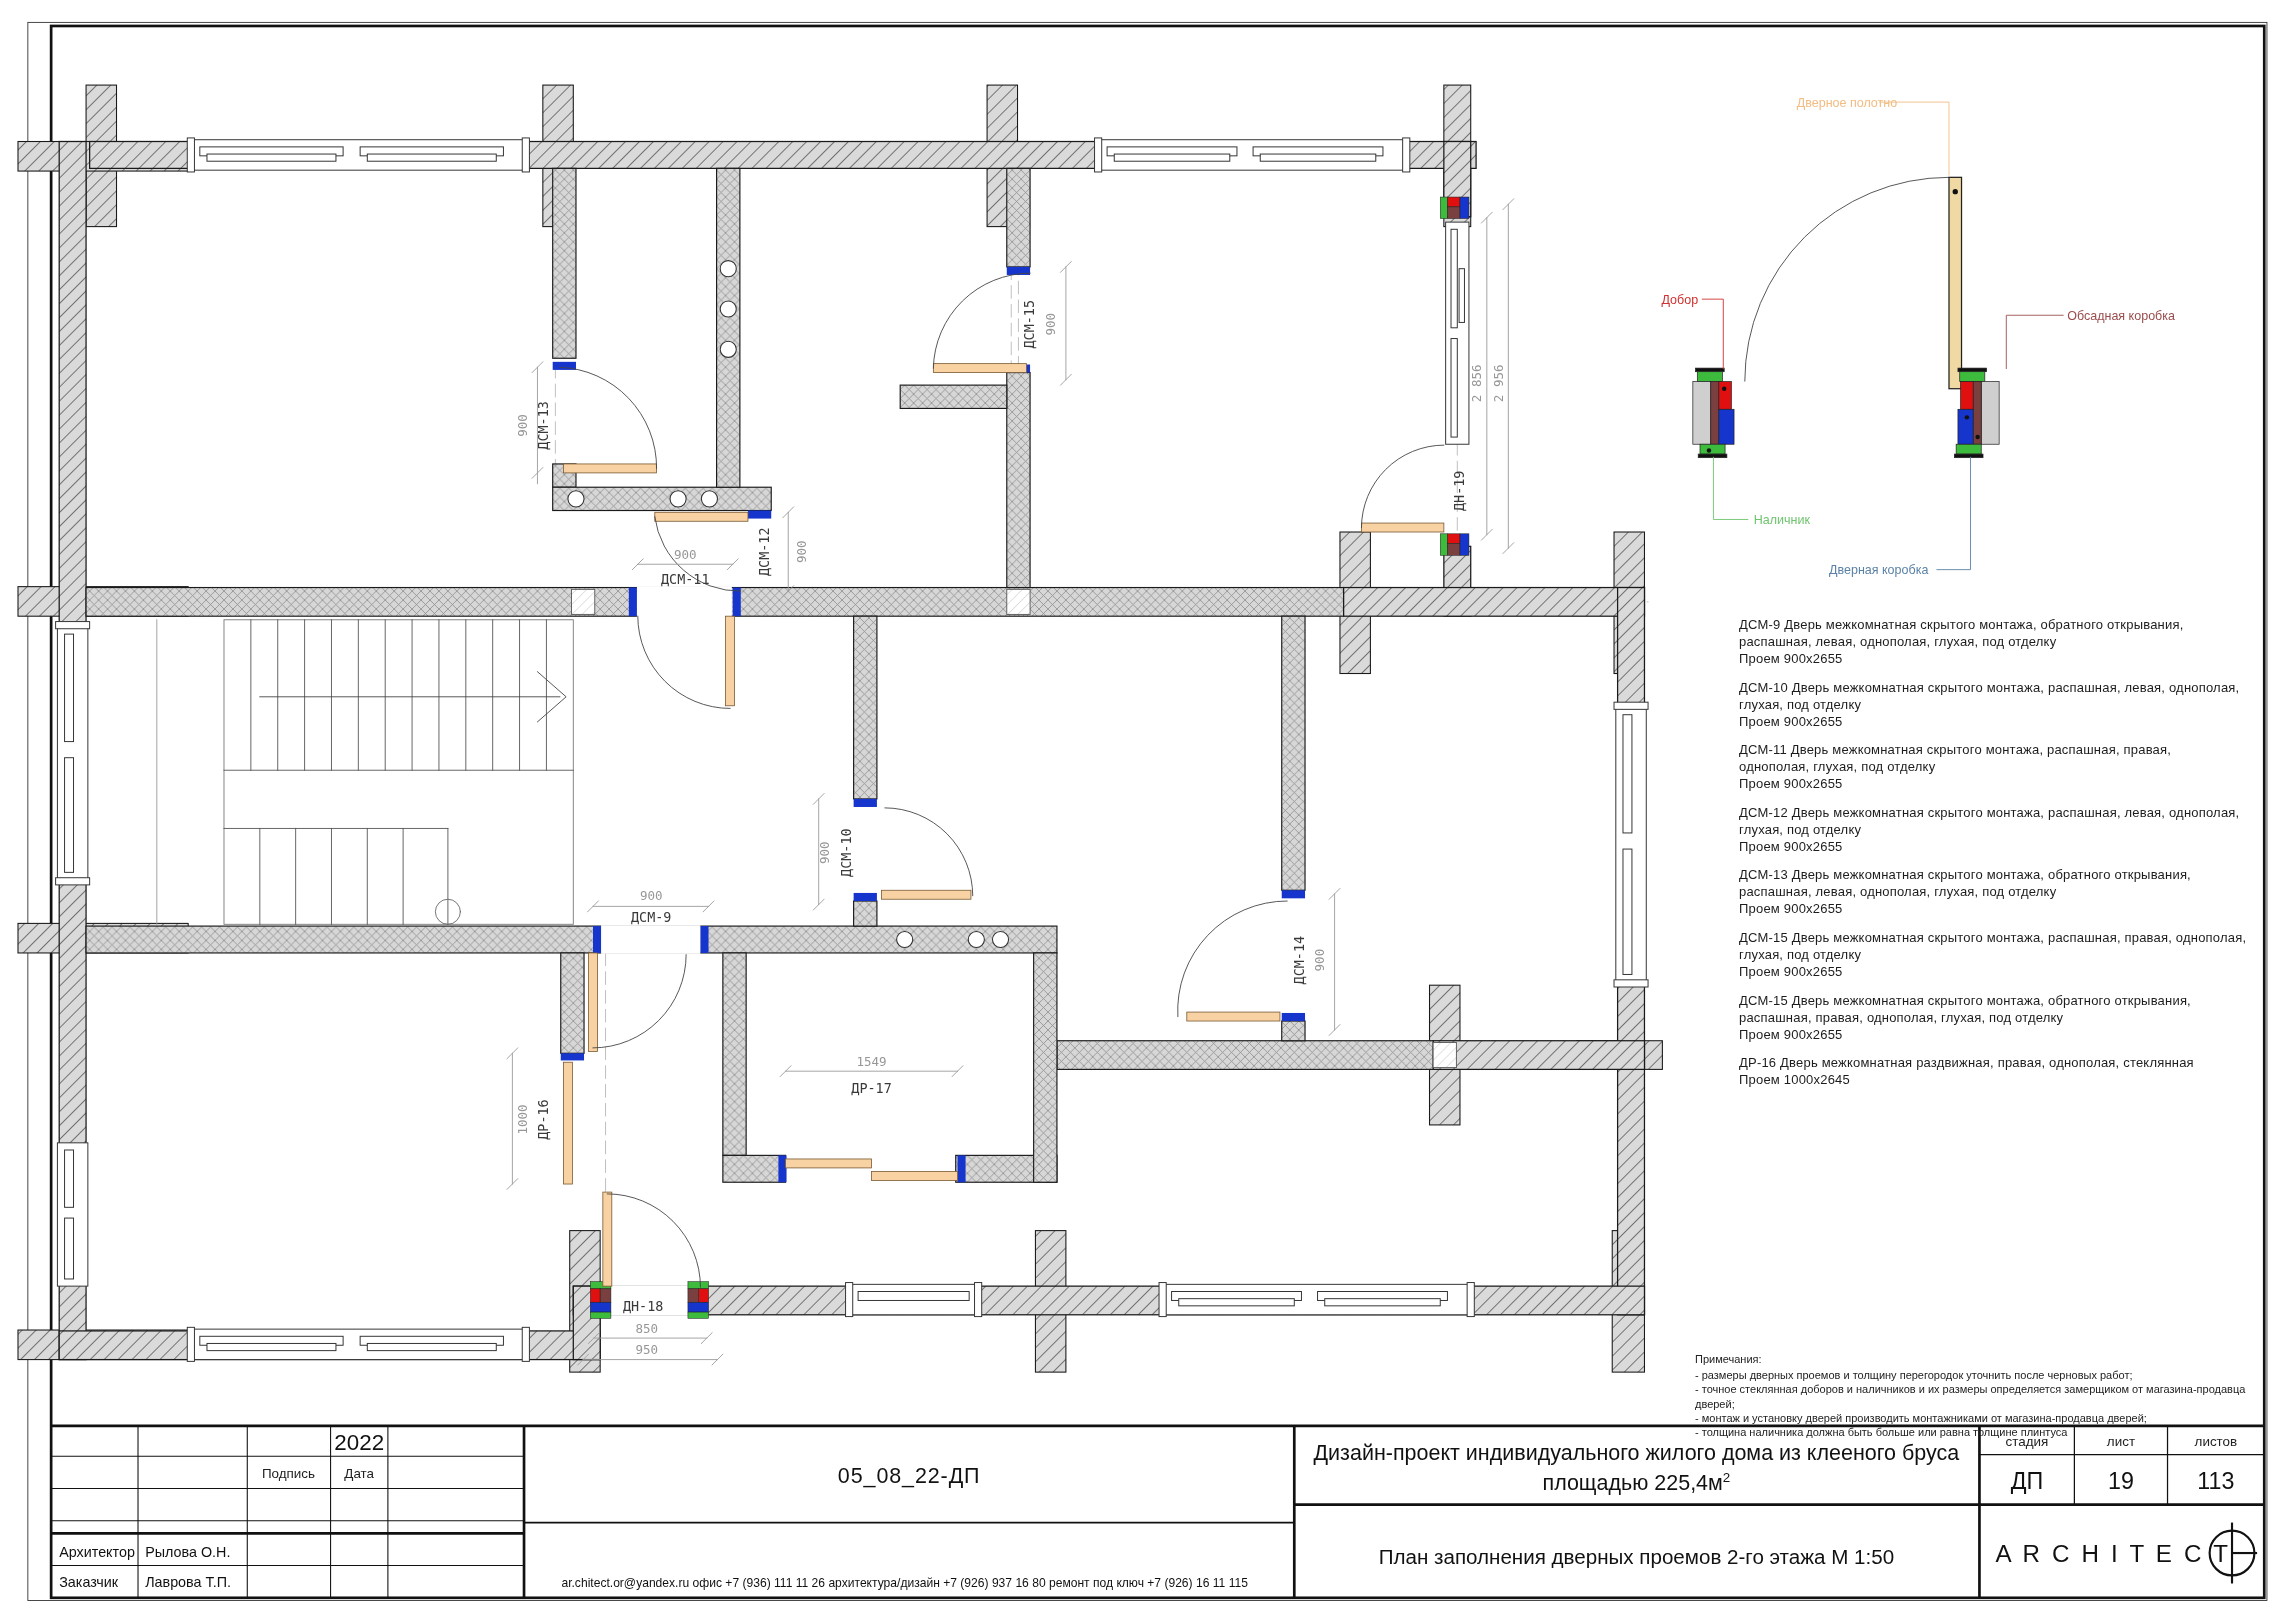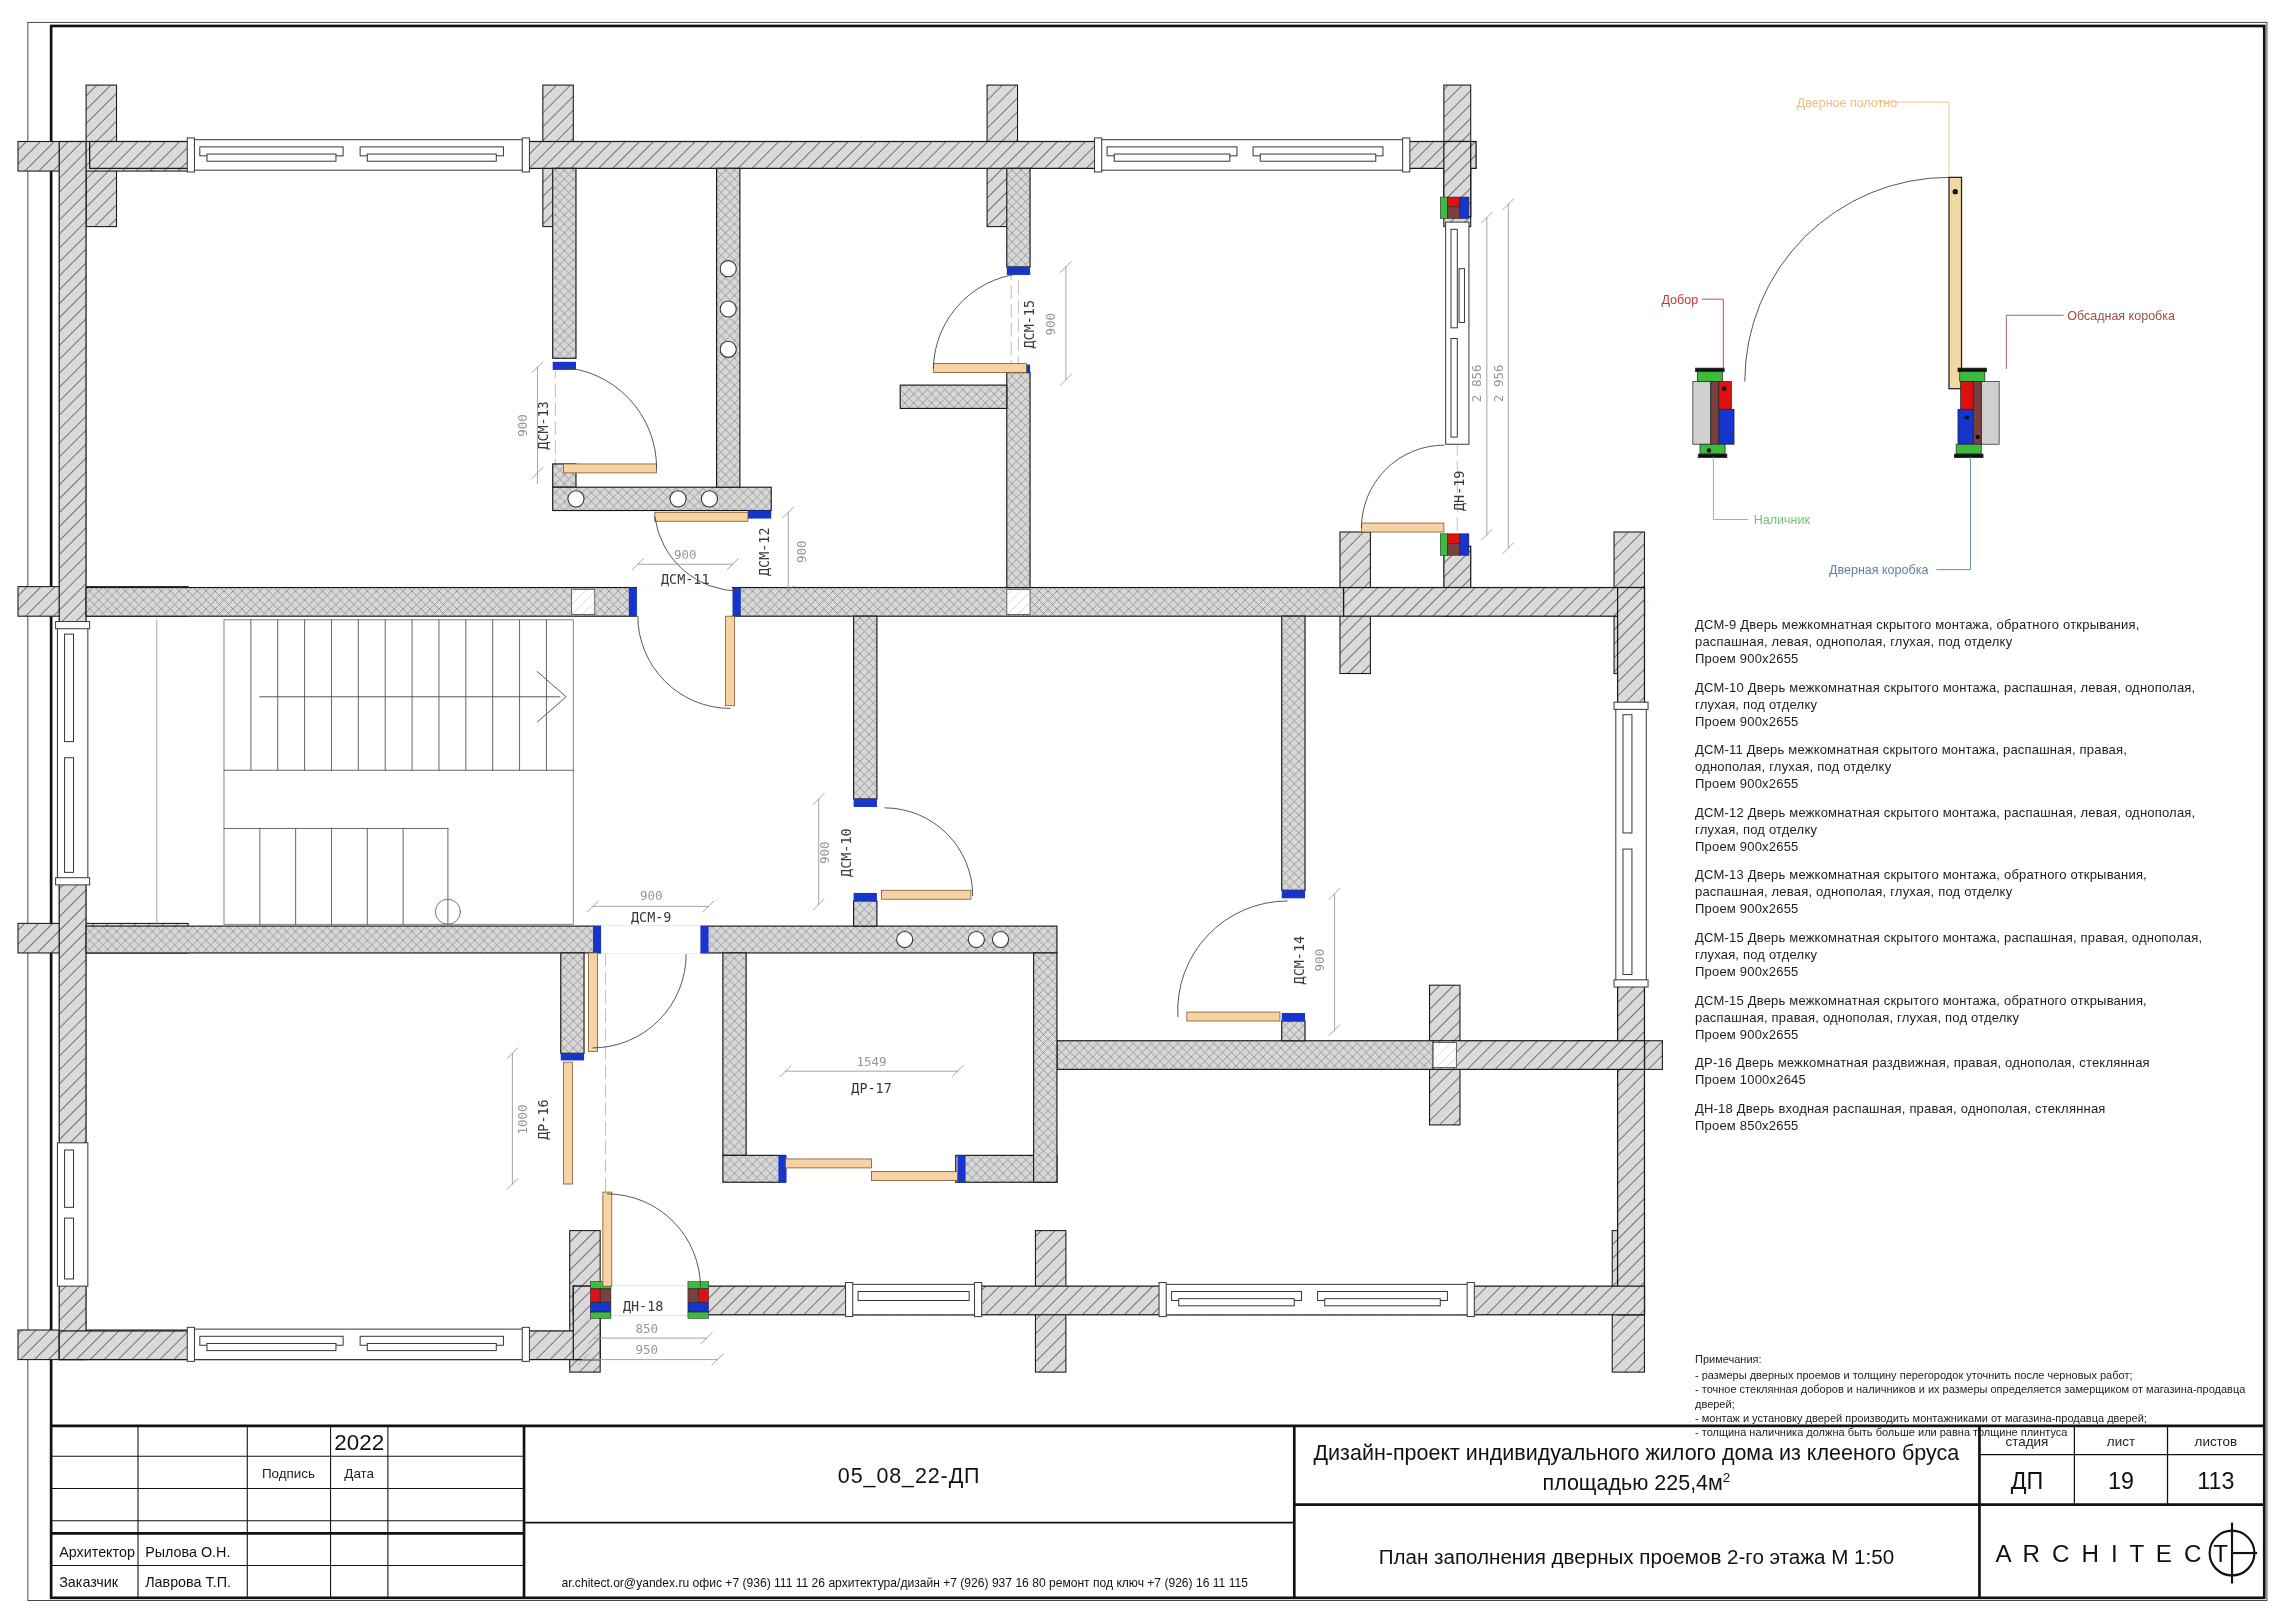--- a/index.html
+++ b/index.html
@@ -1,21 +1,21 @@
 <!DOCTYPE html>
 <html style="font-size:14.3px"><head>
 <meta charset="utf-8">
 <style>
   html,body{margin:0;padding:0;background:#eceff1;}
   #sheet{position:relative;width:2293px;height:1622px;background:#ffffff;overflow:hidden;
          font-family:"Liberation Sans",sans-serif;color:#1c1c1c;}
   svg{position:absolute;left:0;top:0;}
   .ov{position:absolute;}
   .spec{width:578px;font-size:13px;line-height:17px;color:#1d1d1d;letter-spacing:0.2px;}
-  .spec .entry{margin-bottom:11.6px;}
+  .spec .entry{margin-bottom:11.6px;margin-left:44px;}
   .spec .nm{white-space:pre-line;}
   .notes{width:591px;font-size:11px;line-height:14.3px;color:#222;}
   .notes .hd{margin-bottom:1.8px;}
 </style>
 </head>
 <body>
 <div id="sheet">
 
 <svg width="2293" height="1622" viewBox="0 0 2560 1811">
   <defs>
@@ -537,24 +537,20 @@
 распашная, правая, однополая, глухая, под отделку</div>
       <div class="op">Проем 900х2655</div>
     </div>
 
     <div class="entry">
       <div class="nm">ДР-16 Дверь межкомнатная раздвижная, правая, однополая, стеклянная</div>
       <div class="op">Проем 1000х2645</div>
     </div>
 
 
-    <div class="entry">
-      <div class="nm">ДН-18 Дверь входная распашная, правая, однополая, стеклянная</div>
-      <div class="op">Проем 850х2655</div>
-    </div>
 
   </div>
 
 <div class="ov notes" style="left:1695px;top:1352px;">
   <div class="hd">Примечания:</div>
   <div>
 
       <div class="note-line">- размеры дверных проемов и толщину перегородок уточнить после черновых работ;</div>
 
       <div class="note-line">- точное стеклянная доборов и наличников и их размеры определяется замерщиком от магазина-продавца дверей;</div>

